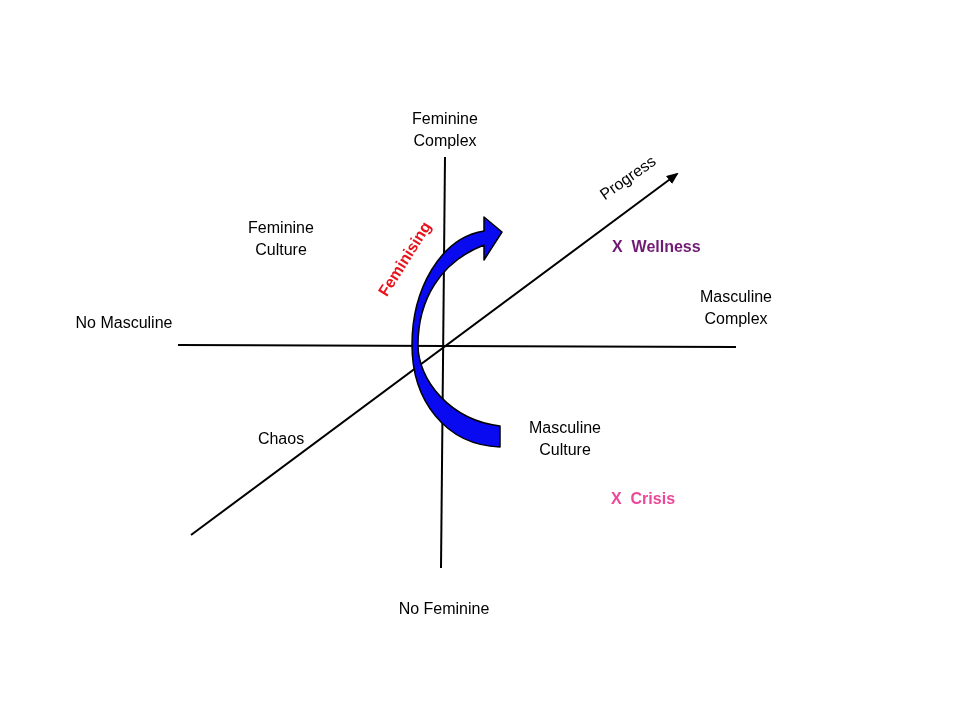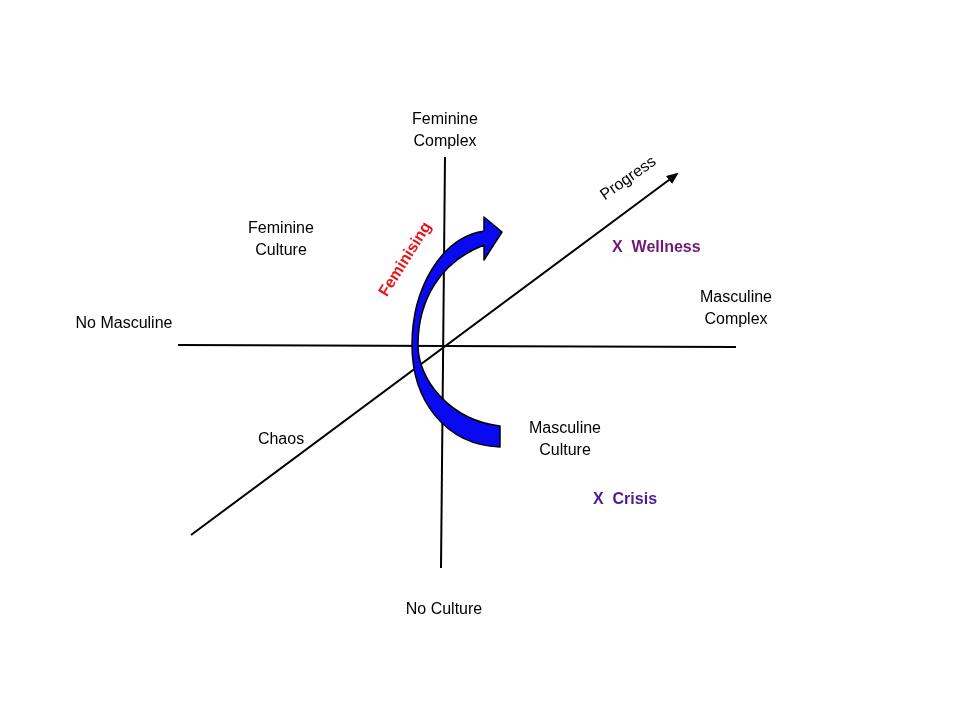--- a/index.html
+++ b/index.html
@@ -38,21 +38,21 @@
            C440,238 412,290 412,345
            C412,400 445,445 500,447 Z" fill="#0a0af0" stroke="#000" stroke-width="1.5" stroke-linejoin="round"></path>
 </svg>
 
 <div class="lbl" style="left:395px; top:108px; width:100px;">
   <span>Feminine</span>
   <span>Complex</span>
 </div>
 
 <div class="lbl" style="left:384px; top:598px; width:120px;">
-  <span>No Culture</span>
+  <span>No Feminine</span>
 </div>
 
 <div class="lbl" style="left:60px; top:312px; width:128px;">
   <span>No Masculine</span>
 </div>
 
 <div class="lbl" style="left:686px; top:286px; width:100px;">
   <span>Masculine</span>
   <span>Complex</span>
 </div>
@@ -77,16 +77,16 @@
 
 <div class="lbl bold" style="left:355px; top:248px; width:100px; color:#e8141b; transform: rotate(-58deg); transform-origin: center;">
   <span>Feminising</span>
 </div>
 
 <div class="lbl bold" style="left:612px; top:236px; color:#701a75; text-align:left;">
   <span style="display:inline">X</span>&nbsp;
   <span style="display:inline">Wellness</span>
 </div>
 
-<div class="lbl bold" style="left:593px; top:488px; color:#4c1d95; text-align:left;">
+<div class="lbl bold" style="left:611px; top:488px; color:#ec4899; text-align:left;">
   <span style="display:inline">X</span>&nbsp;
   <span style="display:inline">Crisis</span>
 </div>
 
 </body></html>

